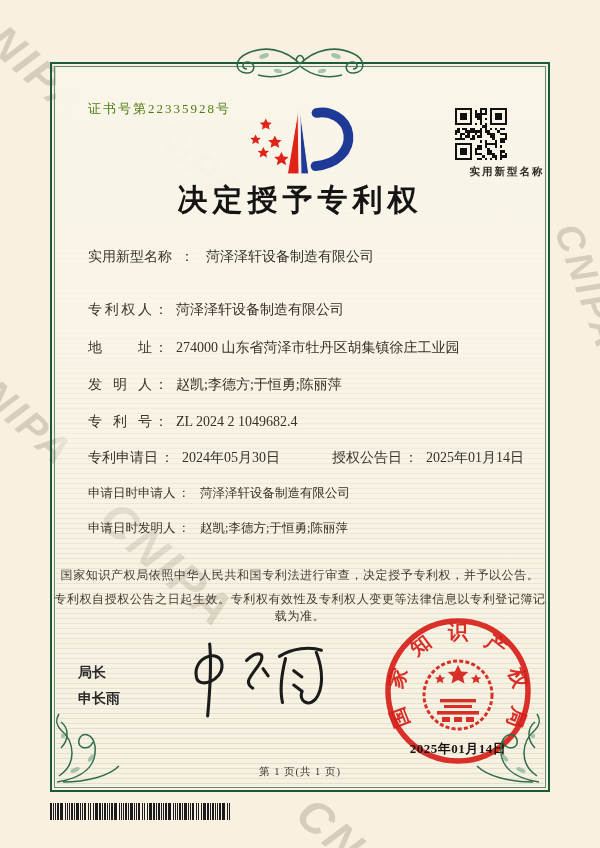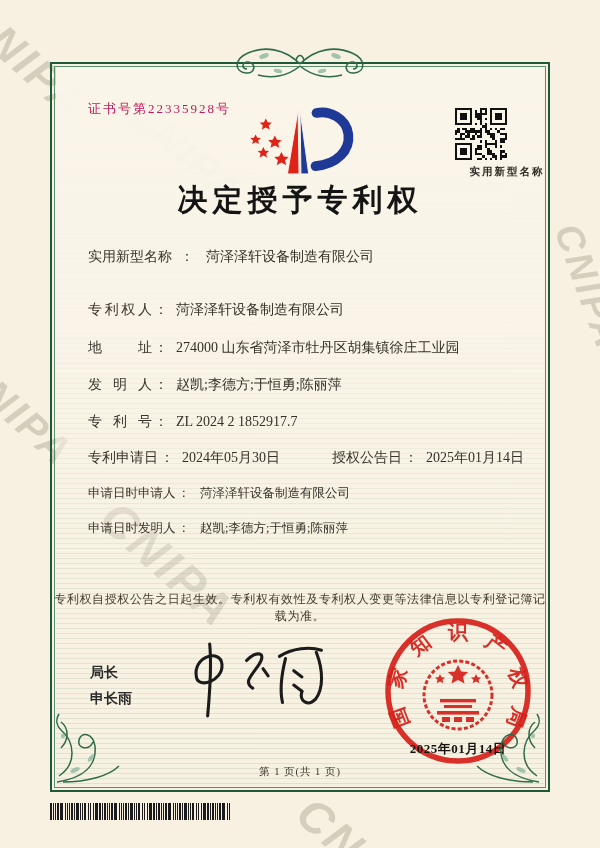--- a/index.html
+++ b/index.html
@@ -23,21 +23,21 @@
   .frame-inner{position:absolute;inset:2px;border:1px solid #5b8f72;pointer-events:none;}
   .pattern{
     position:absolute;inset:4px;z-index:0;
     background:repeating-linear-gradient(180deg, rgba(46,107,73,0.13) 0 1px, rgba(46,107,73,0) 1px 5px);
   }
   .pattern-fade{
     position:absolute;inset:4px;z-index:0;
     background:linear-gradient(180deg,#faf5e9 0%, rgba(250,245,233,0.85) 35%, rgba(250,245,233,0.25) 70%, rgba(240,242,230,0.05) 100%);
   }
   .abs{position:absolute;z-index:3;}
-  .cert-no{left:36px;top:36px;font-size:13px;letter-spacing:2px;color:#be185d;}
+  .cert-no{left:36px;top:36px;font-size:13px;letter-spacing:2px;color:#4d7c0f;}
   .logo{left:190px;top:40px;width:116px;height:76px;}
   .qr{left:403px;top:44px;width:52px;height:52px;}
   .qr-label{left:370px;top:101px;width:170px;text-align:center;font-size:10.5px;font-weight:700;letter-spacing:2px;color:#2e2a24;}
   .title{left:0;top:116px;width:100%;text-align:center;font-size:30px;font-weight:700;letter-spacing:5px;color:#141414;}
   .row{left:36px;font-size:14px;white-space:nowrap;}
   .jlabel{display:inline-block;width:64px;text-align:justify;text-align-last:justify;}
   .colon{display:inline-block;margin:0 8px 0 2px;}
   .row-name .colon{margin:0 12px 0 8px;}
   .value{color:#353029;}
   .row-name{top:184px;}
@@ -46,21 +46,21 @@
   .row-inventor{top:312px;}
   .row-two{top:349px;width:460px;}
   .row-two2{top:385px;width:460px;}
   .col-right{position:absolute;left:244px;top:0;white-space:nowrap;}
   .row-appat{top:421px;font-size:12.5px;}
   .row-invat{top:456px;font-size:12.5px;}
   .row-appat .colon,.row-invat .colon{margin:0 10px 0 2px;}
   .legal{left:0;width:100%;text-align:center;font-size:12px;letter-spacing:0.6px;color:#453b2e;font-weight:500;}
   .legal-1{top:503px;}
   .legal-2{top:527px;}
-  .commissioner{left:38px;top:595px;font-family:"Liberation Sans","DejaVu Sans",sans-serif;font-size:14px;font-weight:600;color:#2b2b2b;line-height:26px;}
+  .commissioner{left:26px;top:595px;font-family:"Liberation Sans","DejaVu Sans",sans-serif;font-size:14px;font-weight:600;color:#2b2b2b;line-height:26px;}
   .sig{left:125px;top:576px;width:172px;height:82px;}
   .seal{left:330px;top:551px;width:152px;height:152px;z-index:4;}
   .seal-date{left:330px;top:676px;width:152px;text-align:center;font-size:13px;font-weight:700;color:#17120e;z-index:5;letter-spacing:0.5px;}
   .page-num{left:0;top:701px;width:100%;text-align:center;font-size:10.5px;color:#3b352c;letter-spacing:1px;}
   .ornament{position:absolute;z-index:3;}
   .flourish{left:180px;top:44px;width:240px;height:40px;}
   .corner-left{left:53px;top:678px;width:86px;height:108px;}
   .corner-right{left:457px;top:678px;width:86px;height:108px;transform:scaleX(-1);}
   .barcode{position:absolute;left:50px;top:803px;width:186px;height:17px;z-index:2;font-size:0;}
   .barcode .bar{display:inline-block;height:17px;background:#1b1b1b;vertical-align:top;}
@@ -243,36 +243,37 @@
       <span class="jlabel">专利权人</span><span class="colon">：</span><span class="value">菏泽泽轩设备制造有限公司</span>
     </div>
     <div class="abs row row-address">
       <span class="jlabel">地址</span><span class="colon">：</span><span class="value">274000 山东省菏泽市牡丹区胡集镇徐庄工业园</span>
     </div>
     <div class="abs row row-inventor">
       <span class="jlabel">发明人</span><span class="colon">：</span><span class="value">赵凯;李德方;于恒勇;陈丽萍</span>
     </div>
 
     <div class="abs row row-two">
-      <span class="jlabel">专利号</span><span class="colon">：</span><span class="value">ZL 2024 2 1852917.7</span>
+      <span class="jlabel">专利号</span><span class="colon">：</span><span class="value">ZL 2024 2 1049682.4</span>
     </div>
     <div class="abs row row-two2">
       <span>专利申请日</span><span class="colon">：</span><span class="value">2024年05月30日</span>
       <span class="col-right">
         <span>授权公告日</span><span class="colon">：</span><span class="value">2025年01月14日</span>
       </span>
     </div>
 
     <div class="abs row row-appat">
       <span>申请日时申请人</span><span class="colon">：</span><span class="value">菏泽泽轩设备制造有限公司</span>
     </div>
     <div class="abs row row-invat">
       <span>申请日时发明人</span><span class="colon">：</span><span class="value">赵凯;李德方;于恒勇;陈丽萍</span>
     </div>
 
+    <div class="abs legal legal-1">国家知识产权局依照中华人民共和国专利法进行审查，决定授予专利权，并予以公告。</div>
     <div class="abs legal legal-2">专利权自授权公告之日起生效。专利权有效性及专利权人变更等法律信息以专利登记簿记载为准。</div>
 
     <div class="abs commissioner">
       <div>局长</div>
       <div>申长雨</div>
     </div>
 
     <svg class="abs sig" viewBox="0 0 160 80">
       <g stroke="#1b1b1b" stroke-width="3" fill="none" stroke-linecap="round" stroke-linejoin="round">
         <path d="M15 36 C11 16 39 8 40 24 C41 40 17 48 15 36"></path>

